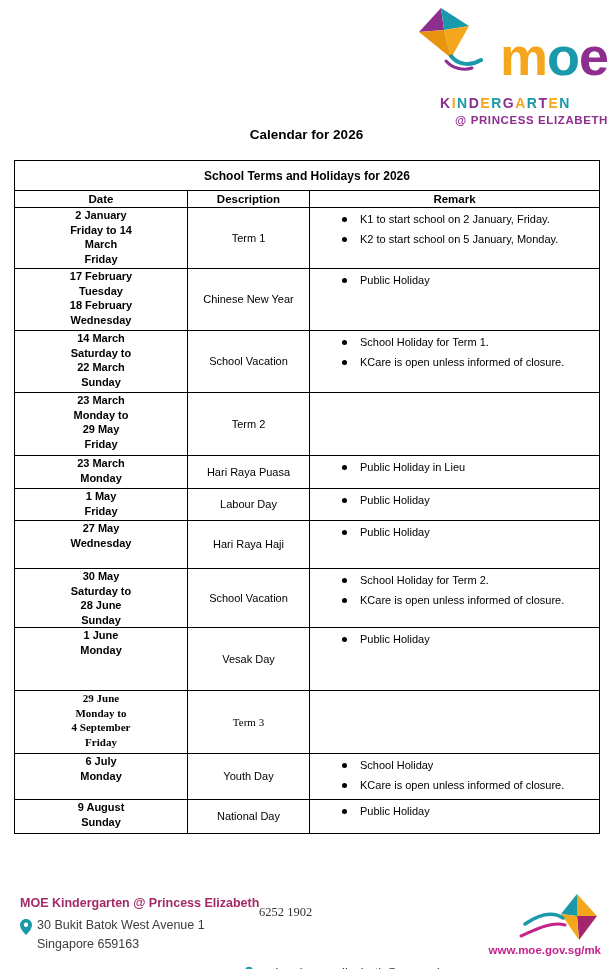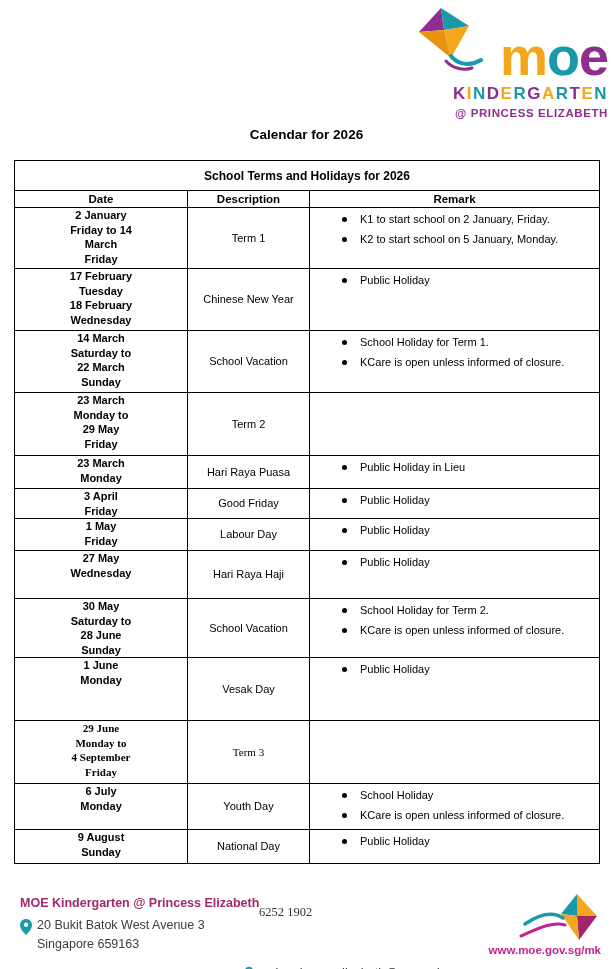--- a/index.html
+++ b/index.html
@@ -12,21 +12,21 @@
     overflow:hidden;
   }
 
   
   .logo{position:absolute;top:6px;right:5px;width:205px;text-align:right;}
   .logo .kite-wrap{position:absolute;left:8px;top:0;}
   .moe-word{margin-top:26px;font-size:54px;font-weight:bold;line-height:0.92;letter-spacing:-1px;}
   .moe-word .m{color:#F4A71D;}
   .moe-word .o{color:#1999A9;}
   .moe-word .e{color:#8E2E8E;}
-  .k-line{margin-top:2px;font-size:17px;font-weight:bold;letter-spacing:1.5px;}
+  .k-line{margin-top:13px;font-size:14px;font-weight:bold;letter-spacing:1.5px;text-align:center;}
   .k-line .lc0{color:#8E2E8E;}
   .k-line .lc1{color:#F4A71D;}
   .k-line .lc2{color:#1999A9;}
   .p-line{margin-top:3px;font-size:11.5px;font-weight:bold;letter-spacing:0.6px;color:#8E2E8E;}
 
   
   .title{
     position:absolute;top:127px;left:0;width:100%;
     text-align:center;font-size:13.5px;font-weight:bold;
     color:#000;
@@ -154,30 +154,20 @@
         <tr style="height: 33px;">
       <td class="date-cell">23 March
 Monday</td>
       <td class="desc-cell">Hari Raya Puasa</td>
       <td class="remark-cell">
         <ul class="remarks">
               <li>Public Holiday in Lieu</li>
             </ul>
       </td>
     </tr>
-        <tr style="height: 30px;">
-      <td class="date-cell">3 April
-Friday</td>
-      <td class="desc-cell">Good Friday</td>
-      <td class="remark-cell">
-        <ul class="remarks">
-              <li>Public Holiday</li>
-            </ul>
-      </td>
-    </tr>
         <tr style="height: 32px;">
       <td class="date-cell">1 May
 Friday</td>
       <td class="desc-cell">Labour Day</td>
       <td class="remark-cell">
         <ul class="remarks">
               <li>Public Holiday</li>
             </ul>
       </td>
     </tr>
@@ -250,21 +240,21 @@
 
   <div class="footer-name">MOE Kindergarten @ Princess Elizabeth</div>
 
   <div class="addr1">
     <span>
       <svg width="12" height="16" viewBox="0 0 12 16" style="margin-top:1px">
         <path d="M6,0 C2.7,0 0,2.7 0,6 c0,4.5 6,10 6,10 s6,-5.5 6,-10 C12,2.7 9.3,0 6,0 z" fill="#1999A9"></path>
         <circle cx="6" cy="5.7" r="2.2" fill="#ffffff"></circle>
       </svg>
     </span>
-    <span>20 Bukit Batok West Avenue 3</span>
+    <span>30 Bukit Batok West Avenue 1</span>
   </div>
   <div class="addr2">Singapore 659163</div>
 
   <div class="phone">6252 1902</div>
 
   <div class="email-row">
     <span>
       <svg width="20" height="17" viewBox="0 0 20 17">
         <path d="M13,4 C14,1 18,1 19,4" fill="none" stroke="#1999A9" stroke-width="2.2" stroke-linecap="round"></path>
         <rect x="1" y="4" width="15" height="11" rx="1.5" fill="#1999A9"></rect>

